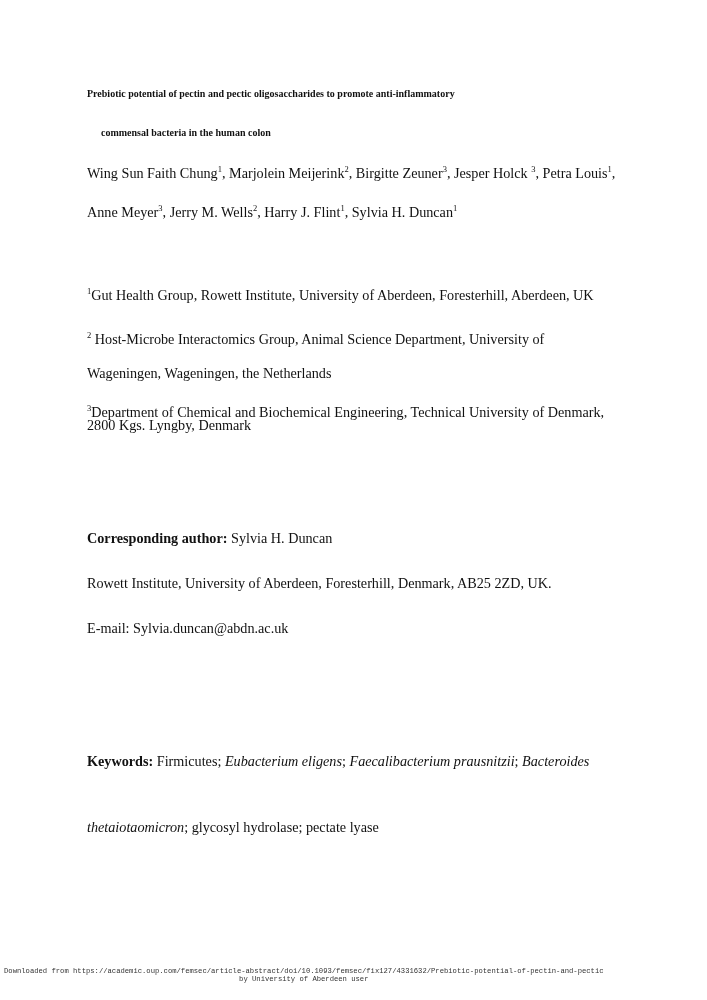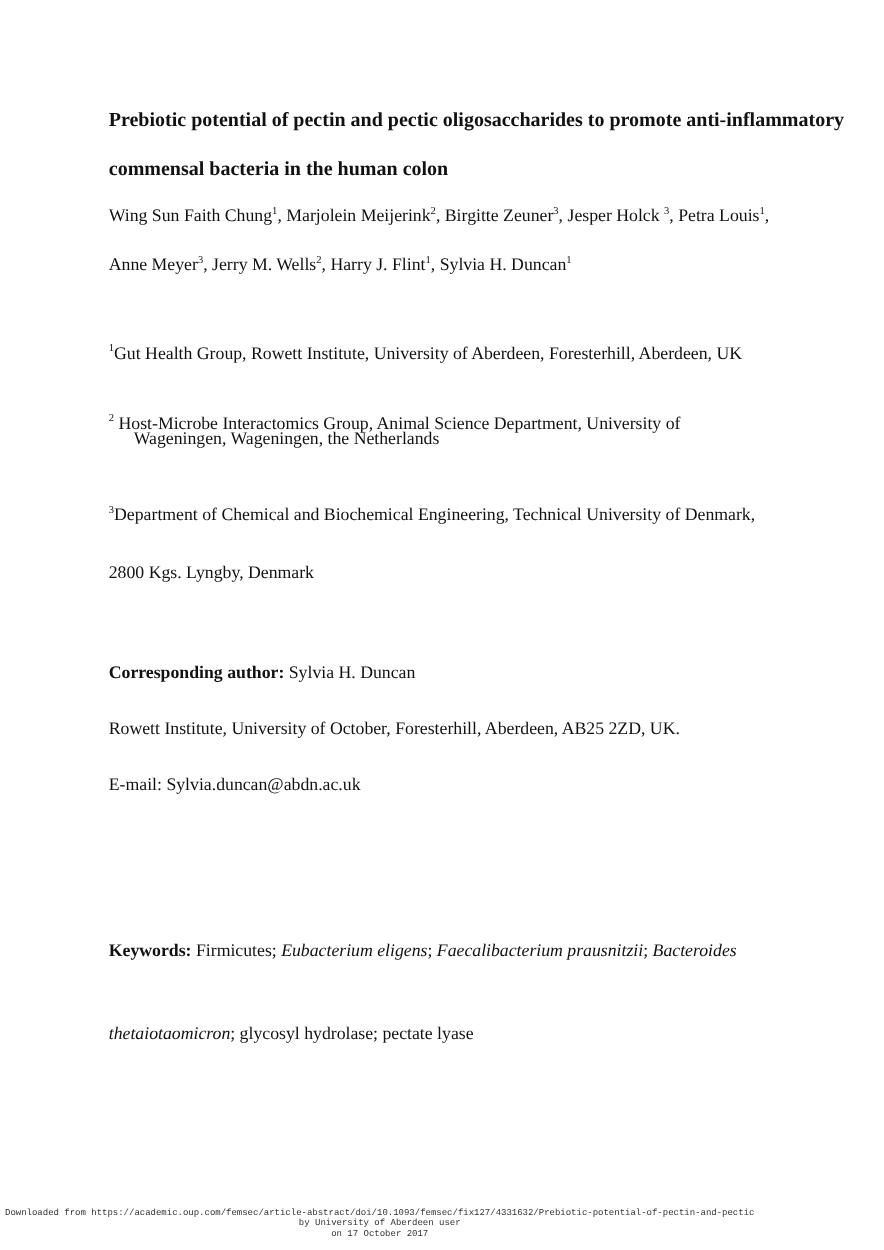--- a/index.html
+++ b/index.html
@@ -17,21 +17,21 @@
     }
     .line {
       position: absolute;
       left: 87px;
       font-size: 14.2px;
       white-space: nowrap;
       line-height: 1;
     }
     .title {
       font-weight: bold;
-      font-size: 16px;
+      font-size: 10px;
     }
     sup {
       font-size: 8.5px;
       vertical-align: 6px;
       line-height: 0;
     }
     b { font-weight: bold; }
     i { font-style: italic; }
     .footer {
       position: absolute;
@@ -42,49 +42,49 @@
       line-height: 8.4px;
       color: #333333;
       white-space: pre;
       text-align: center;
     }
   </style>
 </head>
 <body>
 
 <div class="line title" style="top:89px;">Prebiotic potential of pectin and pectic oligosaccharides to promote anti-inflammatory</div>
-<div class="line title" style="top:128px;">commensal bacteria in the human colon</div>
+<div class="line title" style="top:128px;margin-left:14px;">commensal bacteria in the human colon</div>
 
 <div class="line" style="top:166px;">
   <span>Wing Sun Faith Chung</span><sup>1</sup><span>, </span><span>Marjolein Meijerink</span><sup>2</sup><span>, </span><span>Birgitte Zeuner</span><sup>3</sup><span>, </span><span style="white-space:pre;">Jesper Holck </span><sup>3</sup><span>, </span><span>Petra Louis</span><sup>1</sup><span>,</span>
 </div>
 <div class="line" style="top:205px;">
   <span>Anne Meyer</span><sup>3</sup><span style="white-space:pre;">, </span><span>Jerry M. Wells</span><sup>2</sup><span style="white-space:pre;">, </span><span>Harry J. Flint</span><sup>1</sup><span style="white-space:pre;">, </span><span>Sylvia H. Duncan</span><sup>1</sup>
 </div>
 
-<div class="line" style="top:276px;">
+<div class="line" style="top:288px;">
   <sup>1</sup><span>Gut Health Group, Rowett Institute, University of Aberdeen, Foresterhill, Aberdeen, UK</span>
 </div>
 <div class="line" style="top:332px;">
   <sup>2</sup><span style="white-space:pre;"> Host-Microbe Interactomics Group, Animal Science Department, University of</span>
 </div>
-<div class="line" style="top:344px;margin-left:20px;">Wageningen, Wageningen, the Netherlands</div>
+<div class="line" style="top:366px;">Wageningen, Wageningen, the Netherlands</div>
 <div class="line" style="top:405px;">
   <sup>3</sup><span>Department of Chemical and Biochemical Engineering, Technical University of Denmark,</span>
 </div>
-<div class="line" style="top:451px;">2800 Kgs. Lyngby, Denmark</div>
+<div class="line" style="top:418px;">2800 Kgs. Lyngby, Denmark</div>
 
 <div class="line" style="top:531px;">
   <b>Corresponding author:</b><span style="white-space:pre;"> Sylvia H. Duncan</span>
 </div>
-<div class="line" style="top:576px;">Rowett Institute, University of October, Foresterhill, Aberdeen, AB25 2ZD, UK.</div>
+<div class="line" style="top:576px;">Rowett Institute, University of Aberdeen, Foresterhill, Denmark, AB25 2ZD, UK.</div>
 <div class="line" style="top:621px;">
   <span style="white-space:pre;margin-top:16px;">E-mail: </span><span>Sylvia.duncan@abdn.ac.uk</span>
 </div>
 
 <div class="line" style="top:754px;">
   <b>Keywords:</b><span style="white-space:pre;"> Firmicutes; </span><i>Eubacterium eligens</i><span style="white-space:pre;">; </span><i>Faecalibacterium prausnitzii</i><span style="white-space:pre;">; </span><i>Bacteroides</i>
 </div>
 <div class="line" style="top:820px;">
   <i>thetaiotaomicron</i><span>; glycosyl hydrolase; pectate lyase</span>
 </div>
 
-<div class="footer"><div>Downloaded from https://academic.oup.com/femsec/article-abstract/doi/10.1093/femsec/fix127/4331632/Prebiotic-potential-of-pectin-and-pectic</div><div>by University of Aberdeen user</div><div>on 17 October 2017</div></div>
+<div class="footer"><div>Downloaded from https://academic.oup.com/femsec/article-abstract/doi/10.1093/femsec/fix127/4331632/Prebiotic-potential-of-pectin-and-pectic</div><div>by University of Aberdeen user</div></div>
 
 </body></html>

